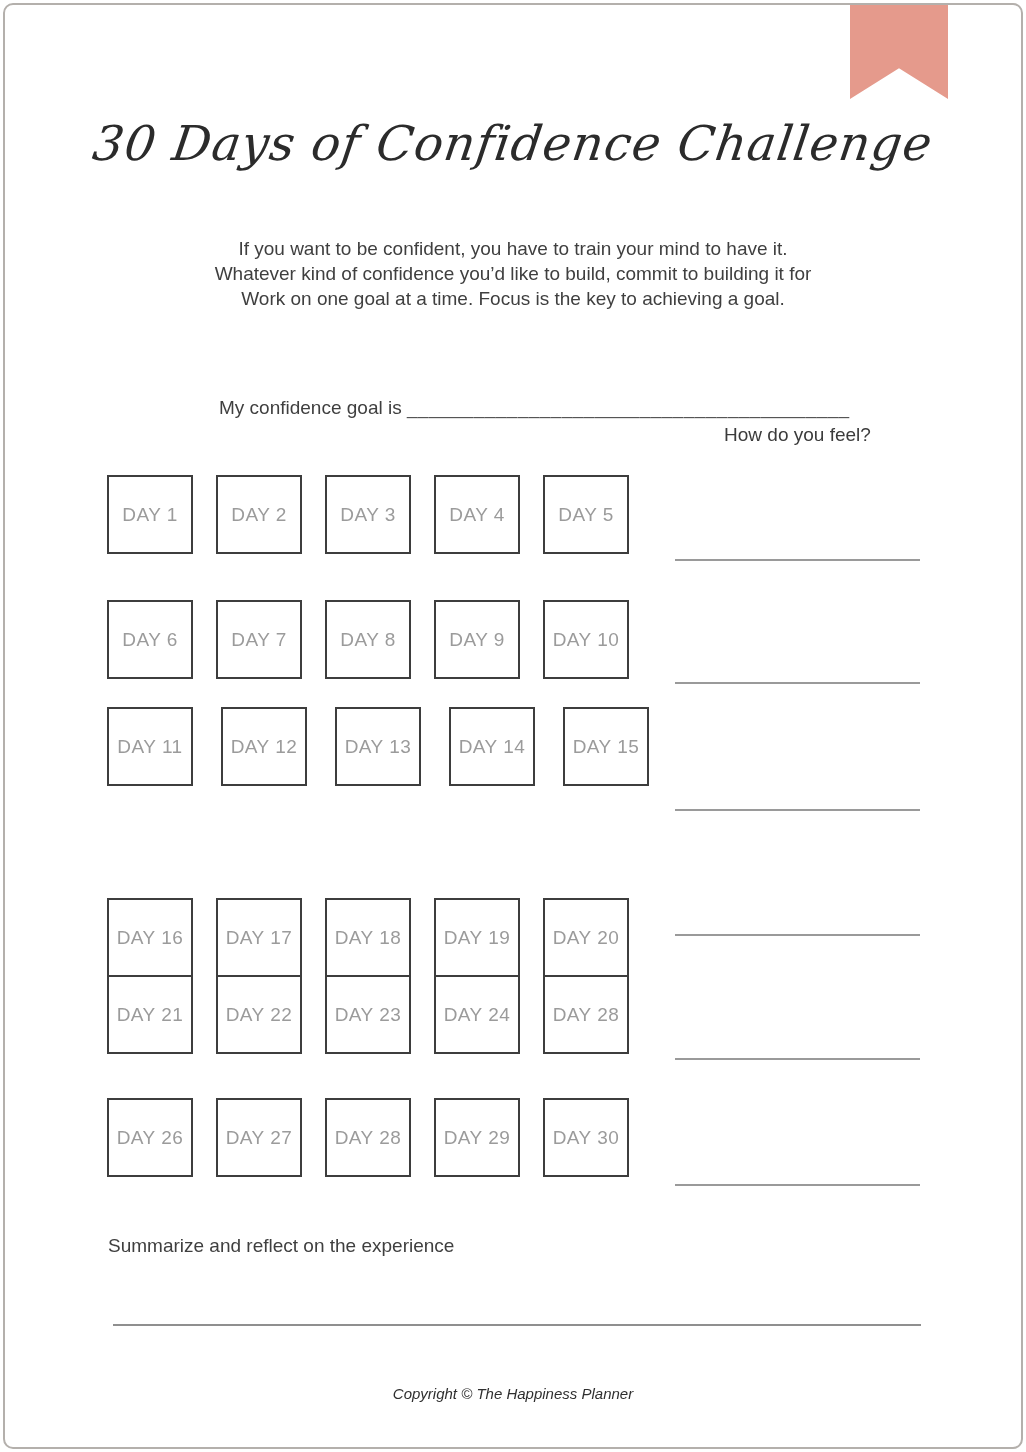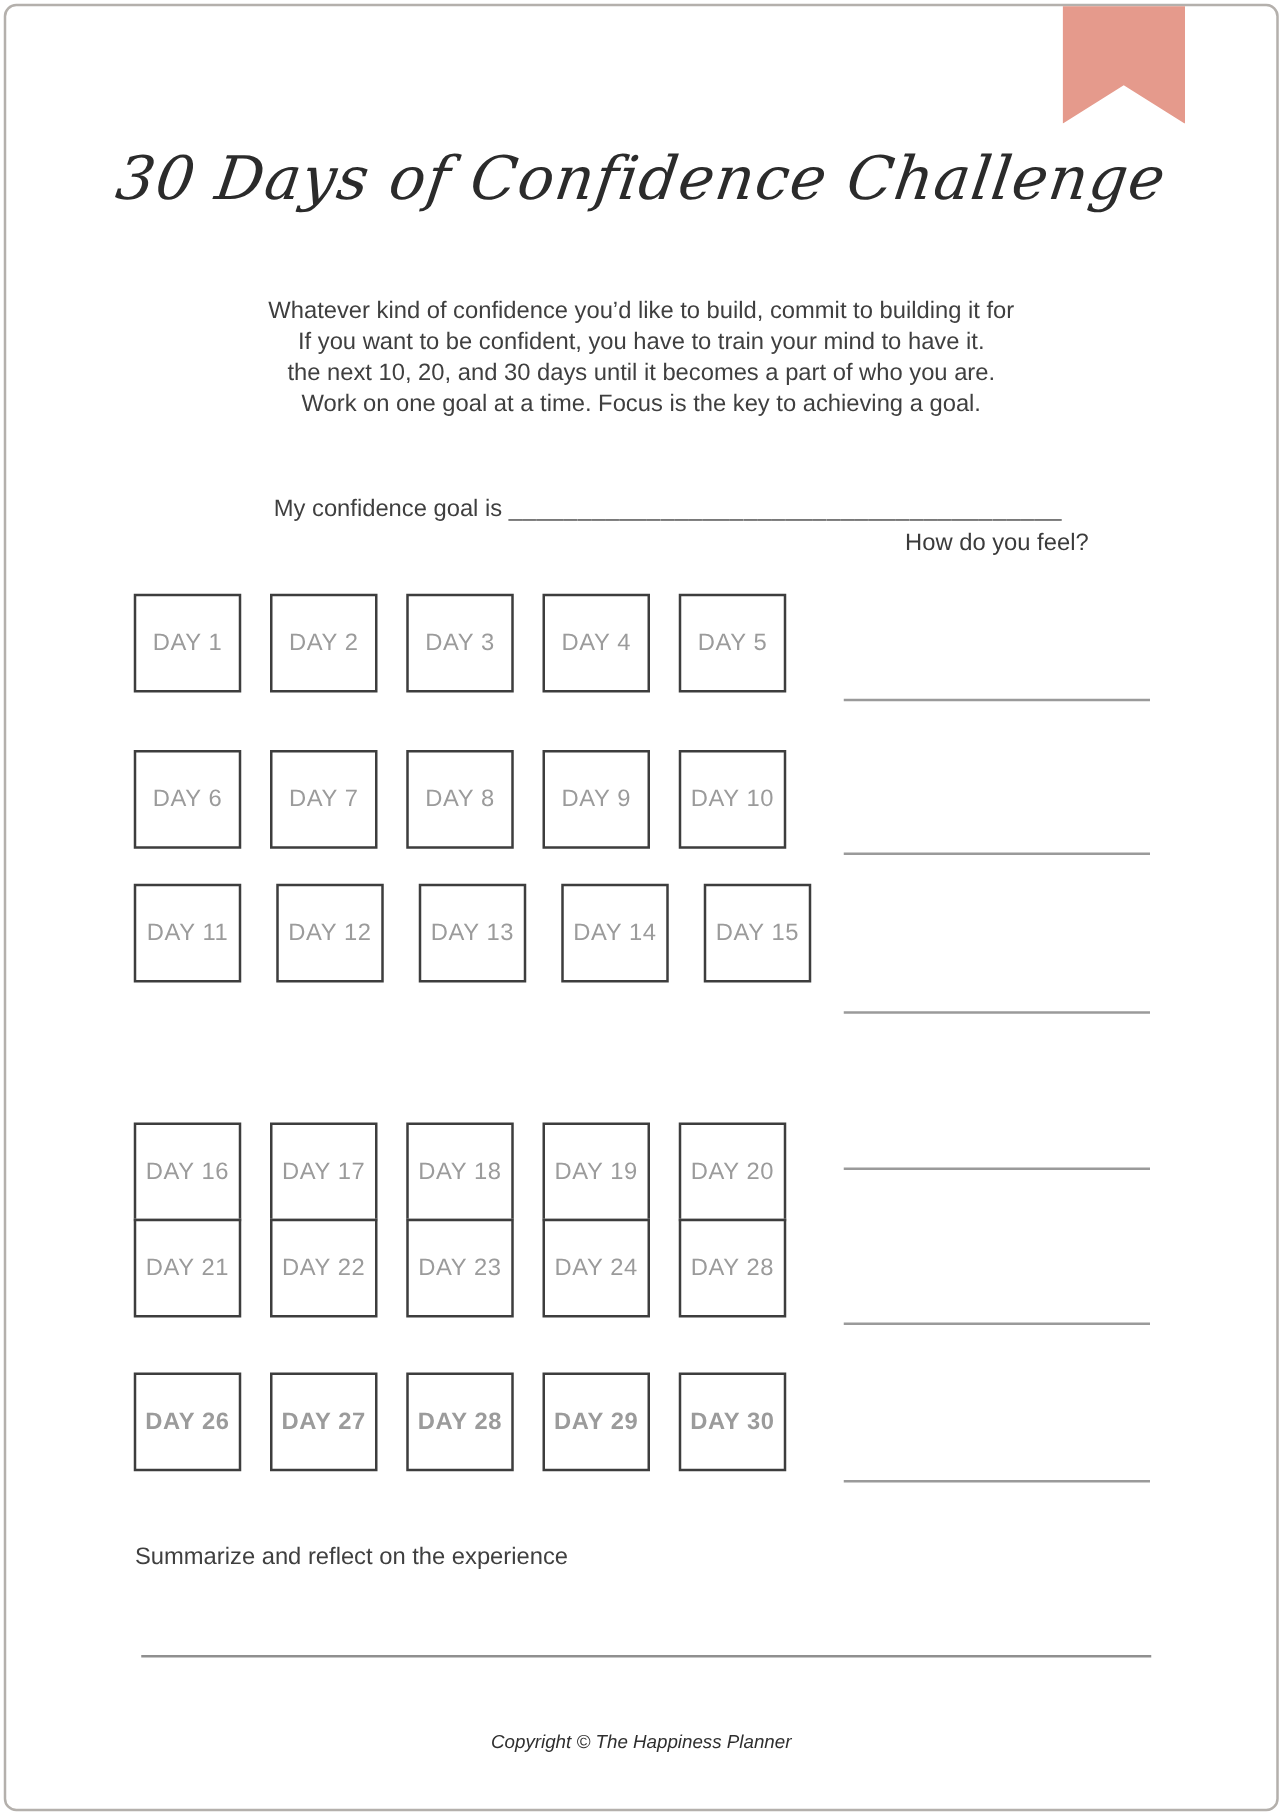--- a/index.html
+++ b/index.html
@@ -67,21 +67,21 @@
     position: absolute;
     left: 102px;
     display: flex;
     gap: 23px;
   }
   .row-0 { top: 470px; }
   .row-1 { top: 595px; }
   .row-2 { top: 702px; gap: 28px; }
   .row-3 { top: 845px; margin-top: 48px; }
   .row-4 { top: 970px; }
-  .row-5 { top: 1093px; font-weight: bold; }
+  .row-5 { top: 1093px; }
   .day-box {
     box-sizing: border-box;
     width: 86px; height: 79px;
     border: 2px solid #3d3d3d;
     background: #ffffff;
     display: flex;
     align-items: center;
     justify-content: center;
   }
   .day-label {
@@ -127,23 +127,22 @@
 </head>
 <body>
 
 <div class="page">
 
   <div class="ribbon"></div>
 
   <div class="title">30 Days of Confidence Challenge</div>
 
   <div class="intro">
+    <div>If you want to be confident, you have to train your mind to have it.</div>
     <div>Whatever kind of confidence you’d like to build, commit to building it for</div>
-    <div>If you want to be confident, you have to train your mind to have it.</div>
-    <div>the next 10, 20, and 30 days until it becomes a part of who you are.</div>
     <div>Work on one goal at a time. Focus is the key to achieving a goal.</div>
   </div>
 
   <div class="goal-row">
     <span>My confidence goal is</span>
     <span class="goal-blank">________________________________________</span>
   </div>
 
   <div class="feel-header">How do you feel?</div>
 

